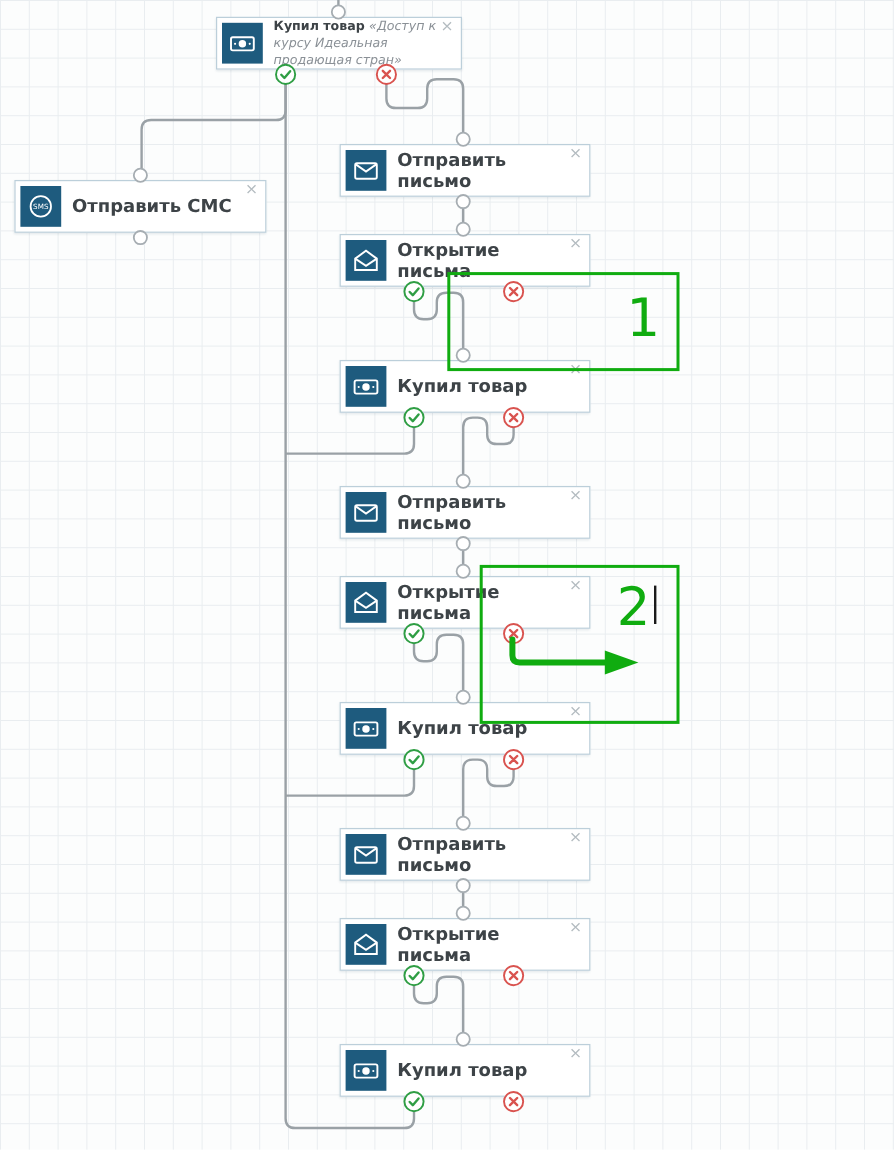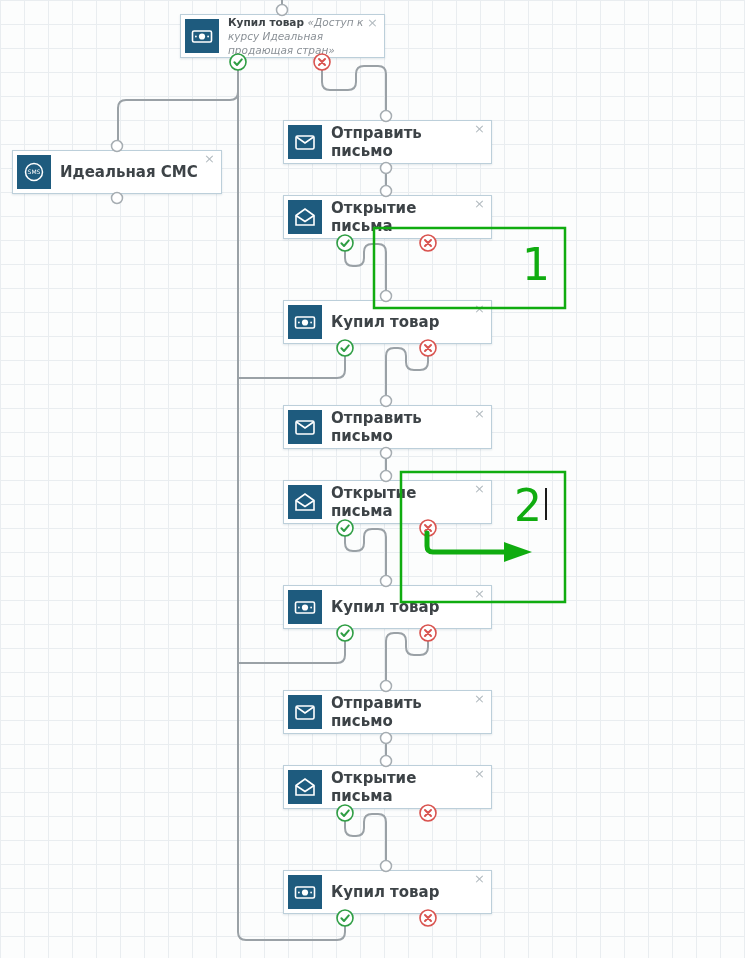--- a/index.html
+++ b/index.html
@@ -46,21 +46,21 @@
     <span class="close">×</span>
   </div>
 
   <div class="node" style="left:12px;top:150px;width:210px">
     <span class="icon">
       <svg class="node-icon-svg" width="24" height="24" viewBox="0 0 24 24">
         <circle cx="12" cy="12" r="8.5" fill="none" stroke="#fff" stroke-width="1.5"></circle>
         <text x="12" y="14.3" text-anchor="middle" font-size="6" fill="#fff">SMS</text>
       </svg>
     </span>
-    <span class="label">Идеальная СМС</span>
+    <span class="label">Отправить СМС</span>
     <span class="close">×</span>
   </div>
 
   <div class="node" style="left:283px;top:120px;width:209px">
     <span class="icon">
       <svg class="node-icon-svg" width="24" height="24" viewBox="0 0 24 24">
         <rect x="3" y="6" width="18" height="13" rx="1.5" fill="none" stroke="#fff" stroke-width="1.6"></rect>
         <path d="M3.5 7l8.5 6 8.5-6" fill="none" stroke="#fff" stroke-width="1.6"></path>
       </svg>
     </span>

